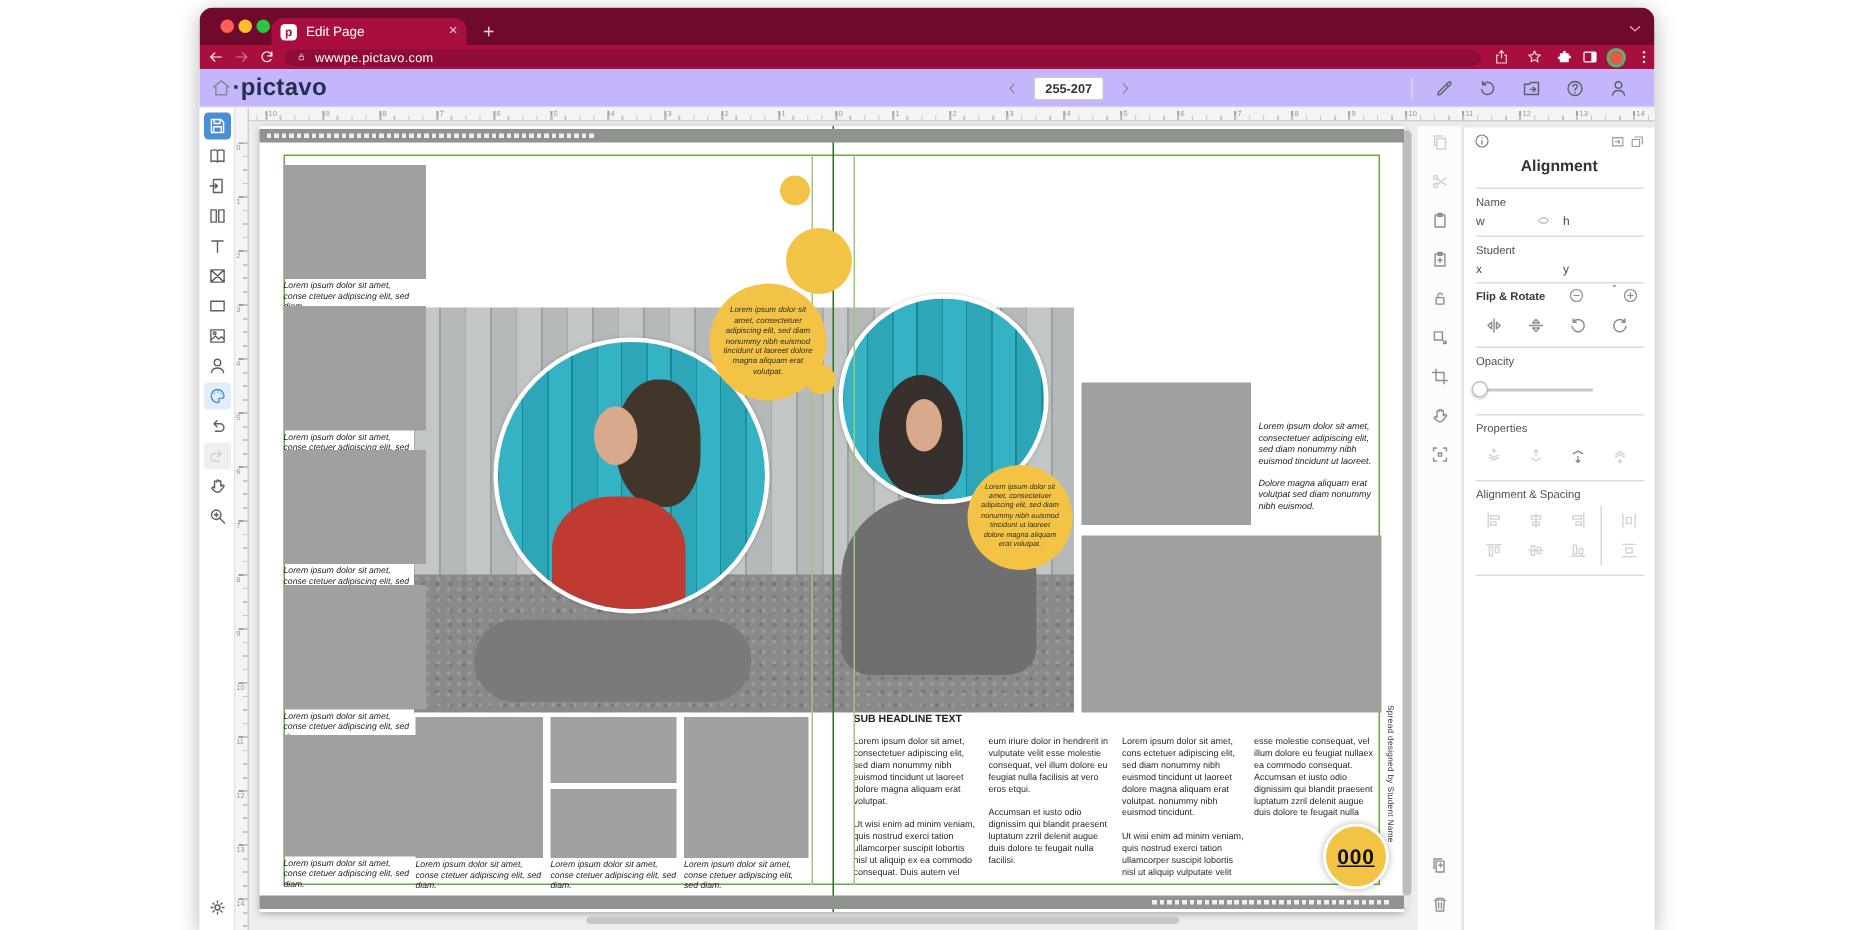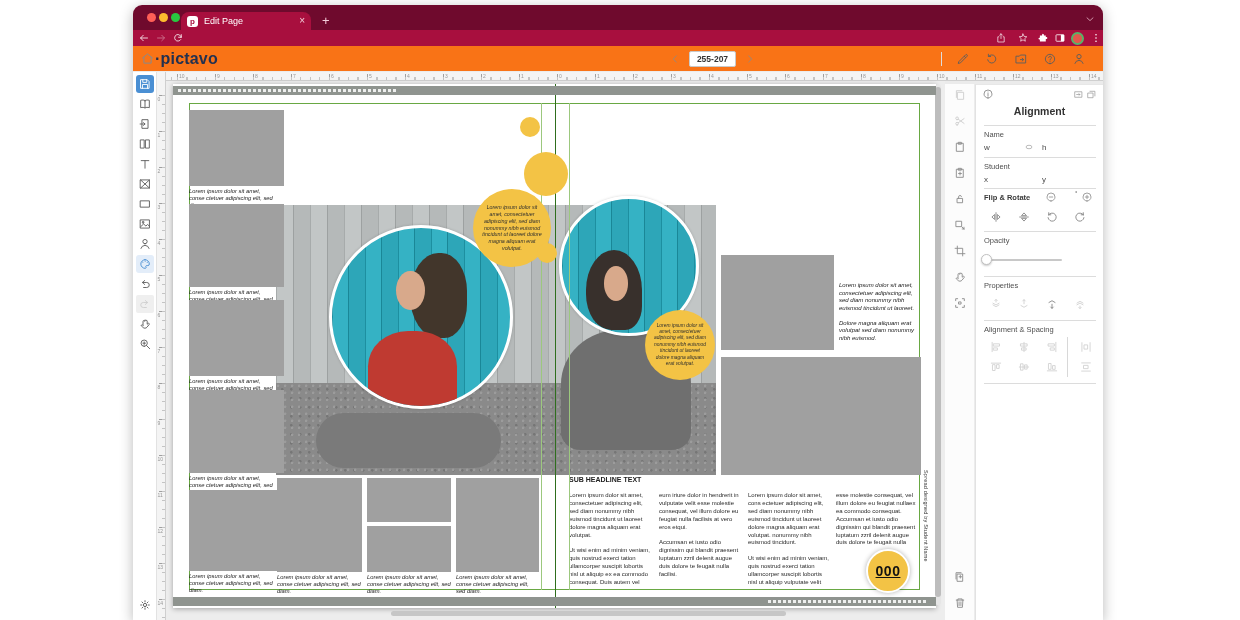--- a/index.html
+++ b/index.html
@@ -20,21 +20,21 @@
   #winchev{position:absolute;left:951px;top:8px;width:12px;height:12px;color:#e9b9c8;}
   #navbar{position:absolute;left:0;top:25px;width:100%;height:16px;background:#a80f3e;}
   .nav-i{position:absolute;top:2px;width:12px;height:12px;color:#fff;}
   #urlpill{position:absolute;left:57px;top:2.5px;width:797px;height:11px;background:#8e0c35;border-radius:6px;
        display:flex;align-items:center;padding-left:7px;box-sizing:border-box;}
   #urlpill .lk{width:8px;height:8px;color:#e8c2cf;margin-right:5px;}
   #urlpill .url{color:#fff;font-size:8.5px;letter-spacing:.2px;}
   #avatar{position:absolute;left:938px;top:1.5px;width:13px;height:13px;border-radius:50%;
        background:#e2584d;border:2px solid #58b368;box-sizing:border-box;}
   
-  #appheader{position:absolute;left:0;top:41px;width:100%;height:26px;background:#f97316;border-bottom:1px solid #ececec;box-sizing:border-box;}
+  #appheader{position:absolute;left:0;top:41px;width:100%;height:26px;background:#c4b5fd;border-bottom:1px solid #ececec;box-sizing:border-box;}
   #logo{position:absolute;left:22px;top:4px;font-size:16px;font-weight:bold;color:#233150;letter-spacing:.2px;}
   #pagenav{position:absolute;left:536px;top:5px;height:16px;display:flex;align-items:center;}
   #pageinput{width:45px;height:14px;border:1px solid #c9c9c9;border-radius:2px;text-align:center;
        font-size:8.5px;font-weight:bold;color:#333;line-height:14px;margin:0 8px;background:#fff;}
   #hdrtools{position:absolute;right:16px;top:5px;height:16px;display:flex;align-items:center;gap:13px;color:#8c8c8c;}
   #hdrtools .tool{width:16px;height:16px;}
   #hdrdivider{position:absolute;left:808px;top:6px;width:1px;height:14px;background:#ddd;}
   .hicon{width:15px;height:15px;color:#8a8a8a;}
   
   #appbody{position:absolute;left:0;top:67px;width:100%;height:548px;background:#ebebeb;}
@@ -73,21 +73,21 @@
        background:repeating-linear-gradient(90deg,#a7abab 0 1px,#c2c6c6 1px 17px,#9da1a1 17px 18px,#b5b9b9 18px 34px);}
   #photo .gravel{position:absolute;left:0;bottom:0;width:100%;height:34%;background:#8a8a8a;
        background-image:radial-gradient(circle at 30% 40%,#9c9c9c 1px,transparent 1.6px),radial-gradient(circle at 70% 70%,#767676 1px,transparent 1.6px);
        background-size:7px 7px,9px 9px;}
   .sil{position:absolute;background:#6f6f6f;}
   .reveal{position:absolute;border-radius:50%;border:3px solid #fff;box-sizing:border-box;overflow:hidden;z-index:3;
        background:repeating-linear-gradient(90deg,#1d8fa0 0 1px,#35b2c4 1px 16px,#1a8797 16px 17px,#2da6b8 17px 33px);
        box-shadow:0 0 3px rgba(0,0,0,.18);}
   .bubble{position:absolute;border-radius:50%;background:#f3c345;z-index:5;display:flex;align-items:center;justify-content:center;
        text-align:center;font-size:5.3px;font-style:italic;color:#2e2e2e;line-height:1.3;box-sizing:border-box;}
-  #folio{position:absolute;left:693px;top:465px;width:44px;height:44px;border-radius:50%;background:#f3c345;
+  #folio{position:absolute;left:709px;top:465px;width:44px;height:44px;border-radius:50%;background:#f3c345;
        border:2.5px solid #fff;box-sizing:border-box;box-shadow:0 0 5px rgba(0,0,0,.3);z-index:6;
        display:flex;align-items:center;justify-content:center;font-size:14px;font-weight:bold;color:#111;letter-spacing:.5px;text-decoration:underline;}
   #subhead{position:absolute;left:396px;top:392px;font-size:7px;font-weight:bold;color:#222;z-index:3;}
   .col{position:absolute;top:408px;width:82px;font-size:6px;line-height:1.32;color:#2a2a2a;white-space:pre-line;z-index:3;}
   #sidenote{position:absolute;left:666px;top:198px;width:84px;font-size:6px;font-style:italic;line-height:1.25;color:#222;white-space:pre-line;z-index:3;}
   #credit{position:absolute;left:750px;top:386px;writing-mode:vertical-rl;font-size:5.5px;color:#333;z-index:3;letter-spacing:.2px;}
   #vscroll{position:absolute;left:769px;top:4px;width:6px;height:520px;background:#e6e6e6;border-radius:3px;}
   #vscroll .thumb{position:absolute;left:0;top:2px;width:6px;height:510px;background:#bdbdbd;border-radius:3px;}
   #hscroll{position:absolute;left:225px;top:530px;width:395px;height:5px;background:#c6c6c6;border-radius:3px;}
   
@@ -135,20 +135,26 @@
     <div id="navbar">
       <span class="nav-i" style="left:5px;"><i><svg viewBox="0 0 24 24" fill="none" stroke="currentColor" stroke-width="1.6" stroke-linecap="round" stroke-linejoin="round">
               <path d="M19 12H5.5M10.5 6.5 5 12l5.5 5.5"></path>
             </svg></i></span>
       <span class="nav-i" style="left:22px;opacity:.45;"><i><svg viewBox="0 0 24 24" fill="none" stroke="currentColor" stroke-width="1.6" stroke-linecap="round" stroke-linejoin="round">
               <path d="M5 12h13.5M13.5 6.5 19 12l-5.5 5.5"></path>
             </svg></i></span>
       <span class="nav-i" style="left:39px;"><i><svg viewBox="0 0 24 24" fill="none" stroke="currentColor" stroke-width="1.6" stroke-linecap="round" stroke-linejoin="round">
               <path d="M18.5 11a6.6 6.6 0 1 0-1 4.2M18.5 5.2v5.3h-5.3"></path>
             </svg></i></span>
+      <div id="urlpill">
+        <span class="lk"><i><svg viewBox="0 0 24 24" fill="none" stroke="currentColor" stroke-width="1.6" stroke-linecap="round" stroke-linejoin="round">
+                <path d="M8.2 10.6h7.6v7H8.2ZM9.7 10.6V8.2a2.3 2.3 0 0 1 4.6 0v2.4"></path>
+              </svg></i></span>
+        <span class="url">wwwpe.pictavo.com</span>
+      </div>
       <span class="nav-i" style="left:862px;opacity:.85;"><i><svg viewBox="0 0 24 24" fill="none" stroke="currentColor" stroke-width="1.6" stroke-linecap="round" stroke-linejoin="round">
               <path d="M12 3.6V13M9.2 6.4 12 3.6l2.8 2.8M7.6 9.6H5.6V20h12.8V9.6h-2"></path>
             </svg></i></span>
       <span class="nav-i" style="left:884px;opacity:.85;"><i><svg viewBox="0 0 24 24" fill="none" stroke="currentColor" stroke-width="1.6" stroke-linecap="round" stroke-linejoin="round">
               <path d="m12 4 2.3 4.9 5.3.6-4 3.6 1.1 5.3L12 15.7l-4.7 2.7 1.1-5.3-4-3.6 5.3-.6Z"></path>
             </svg></i></span>
       <span class="nav-i" style="left:904px;"><i><svg viewBox="0 0 24 24" fill="currentColor" stroke="none">
               <path d="M10.2 4.8a1.9 1.9 0 0 1 3.6.8V7h3.8v3.1h1.2a1.9 1.9 0 0 1 0 3.8h-1.2V19H5.8v-3.9H4.9a1.9 1.9 0 0 1 0-3.8h.9V7h4.4Z"></path>
             </svg></i></span>
       <span class="nav-i" style="left:921px;"><i><svg viewBox="0 0 24 24" fill="none" stroke="currentColor" stroke-width="1.6">

